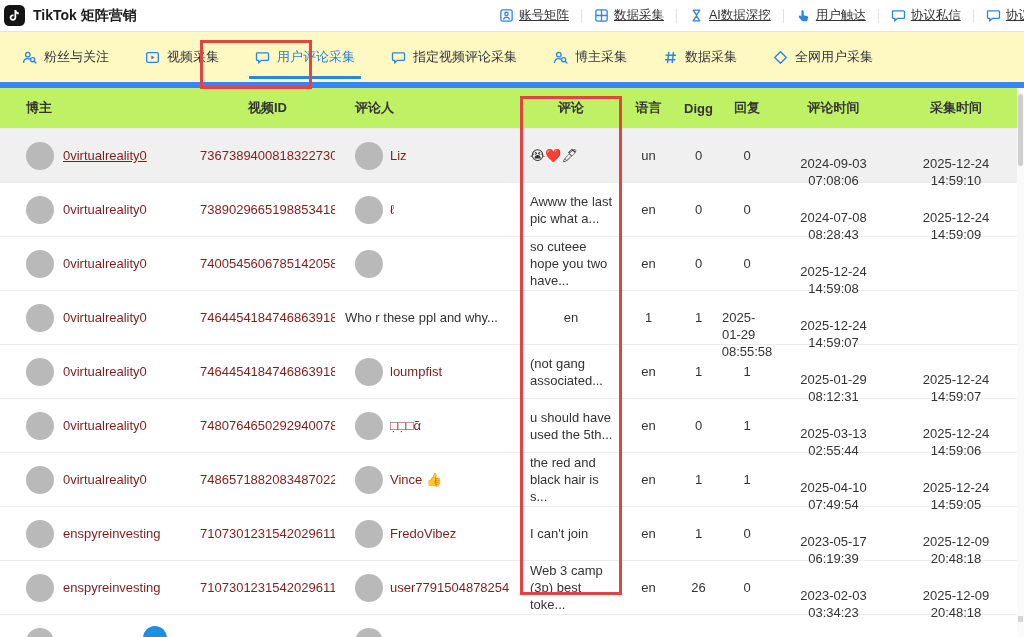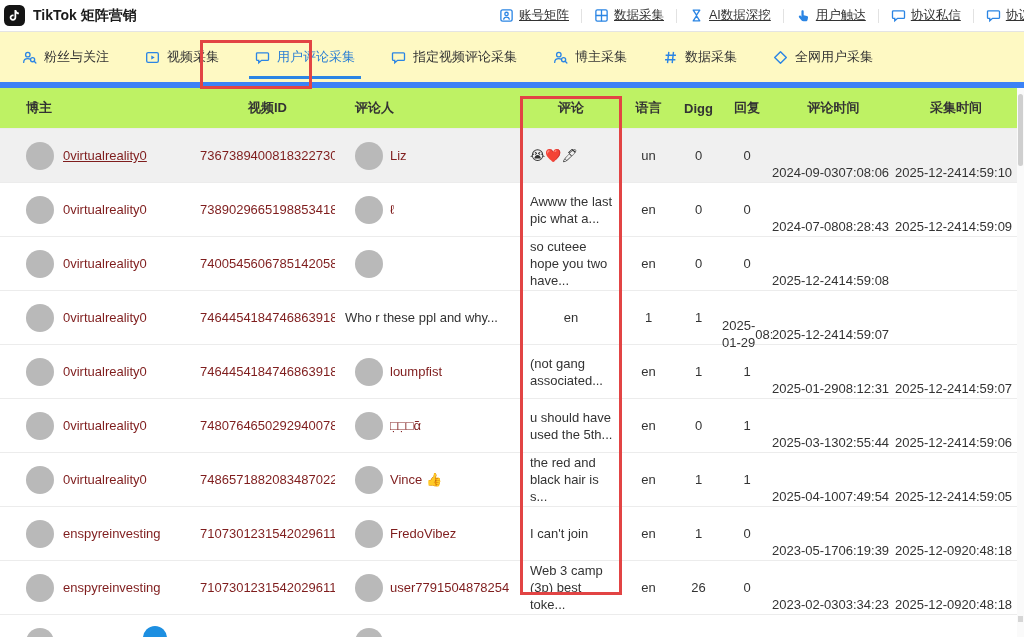--- a/index.html
+++ b/index.html
@@ -52,21 +52,21 @@
   .c-left{padding-left:26px;display:flex;align-items:center;gap:9px;}
   .c-center{text-align:center;}
   .c-commenter{padding-left:20px;display:flex;align-items:center;gap:7px;}
   .avatar{width:28px;height:28px;border-radius:50%;background:#b9b9b9;flex:0 0 auto;}
   a.link{color:#7f1d1d;text-decoration:none;cursor:pointer;white-space:nowrap;}
   a.link.underline{text-decoration:underline;}
   .comment-cell{
     padding:0 6px 0 10px;font-size:13px;line-height:17px;color:#333;
     display:flex;align-items:center;min-height:53px;box-sizing:border-box;word-break:break-word;
   }
-  .time-cell{display:flex;flex-direction:row;align-items:center;line-height:17px;font-size:13px;color:#333;margin-top:33px;}
+  .time-cell{display:flex;flex-direction:column;align-items:center;line-height:17px;font-size:13px;color:#333;margin-top:33px;}
   
   .anno{position:absolute;border:3px solid #e24444;pointer-events:none;box-sizing:border-box;}
   .anno-tab{left:200px;top:40px;width:112px;height:49px;}
   .anno-comment{left:520px;top:96px;width:102px;height:499px;}
   
   .scrollbar{position:absolute;right:0;top:88px;width:7px;height:549px;background:#fafafa;}
   .scroll-thumb{position:absolute;right:1px;top:6px;width:5px;height:72px;border-radius:3px;background:#cfcfcf;}
   .scroll-notch{position:absolute;right:1px;top:528px;width:5px;height:6px;background:#d6d6d6;}
   
   .float-widget{

